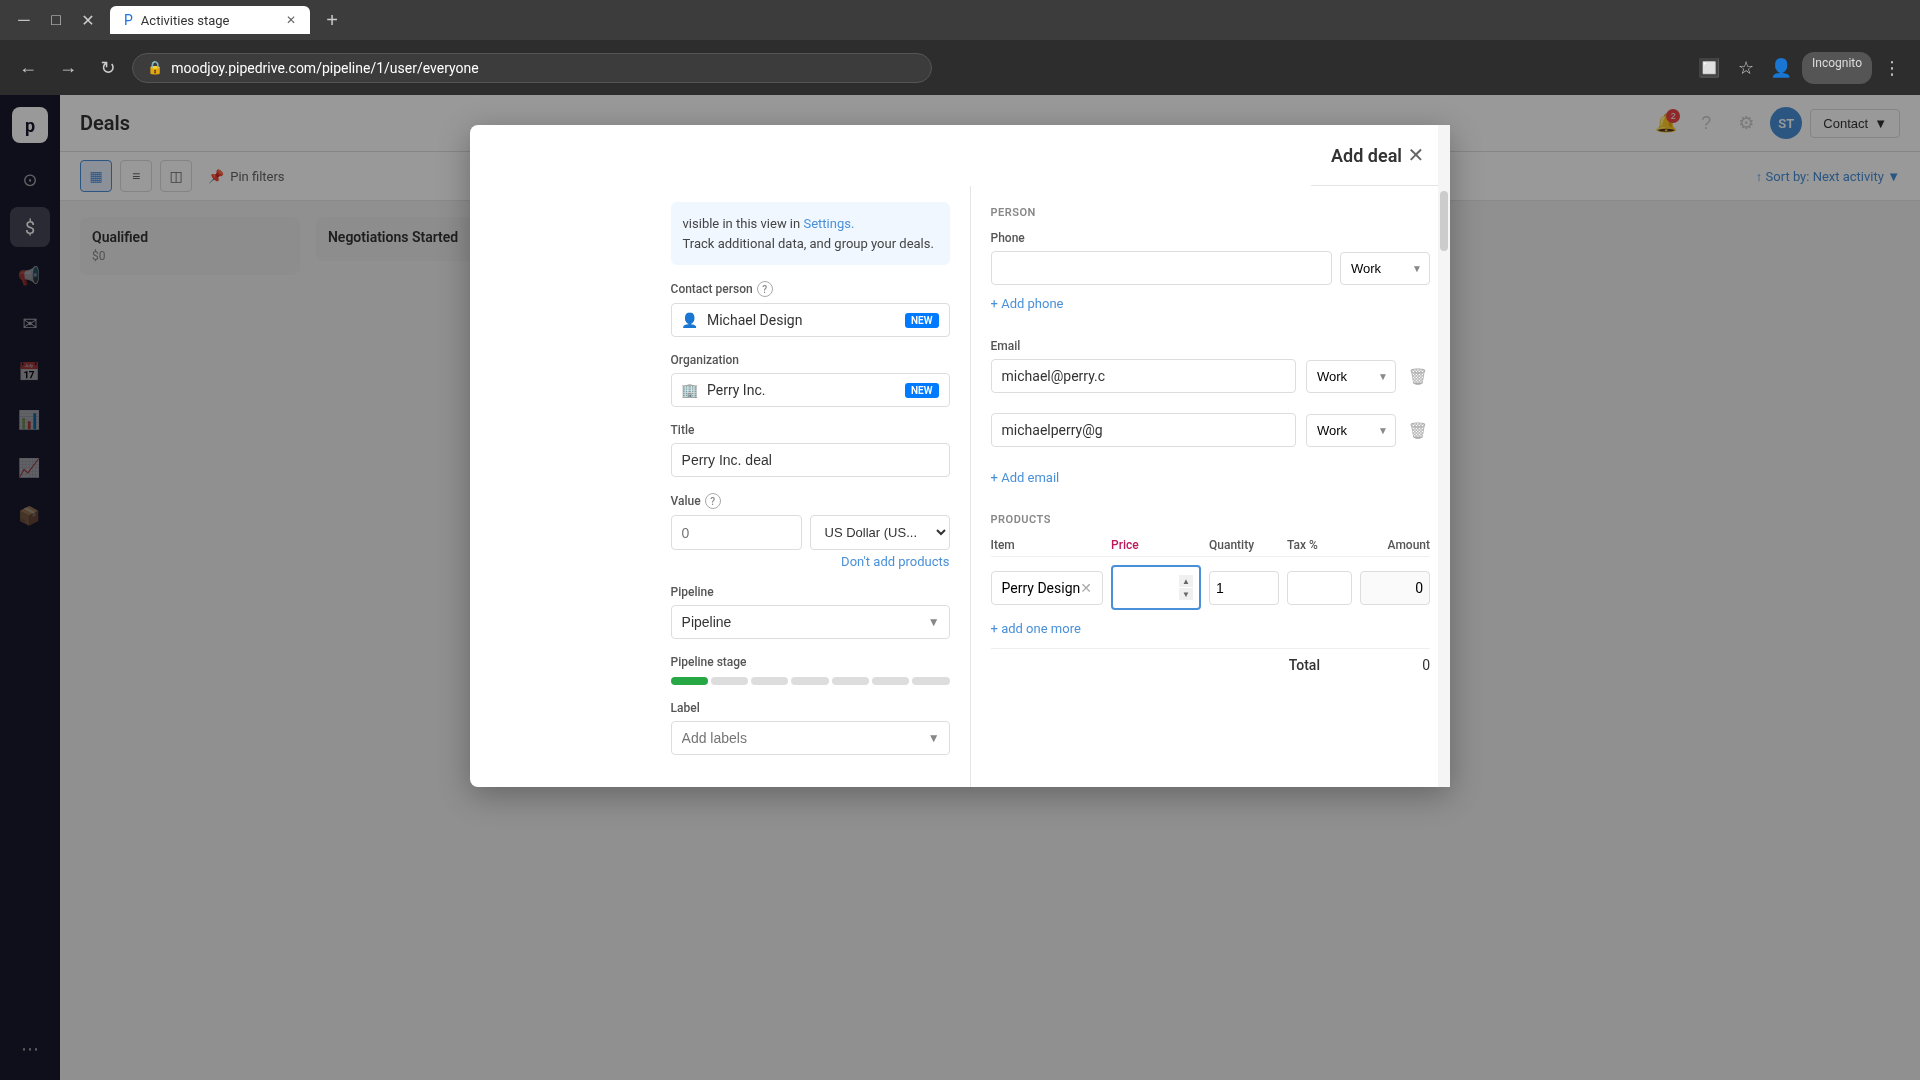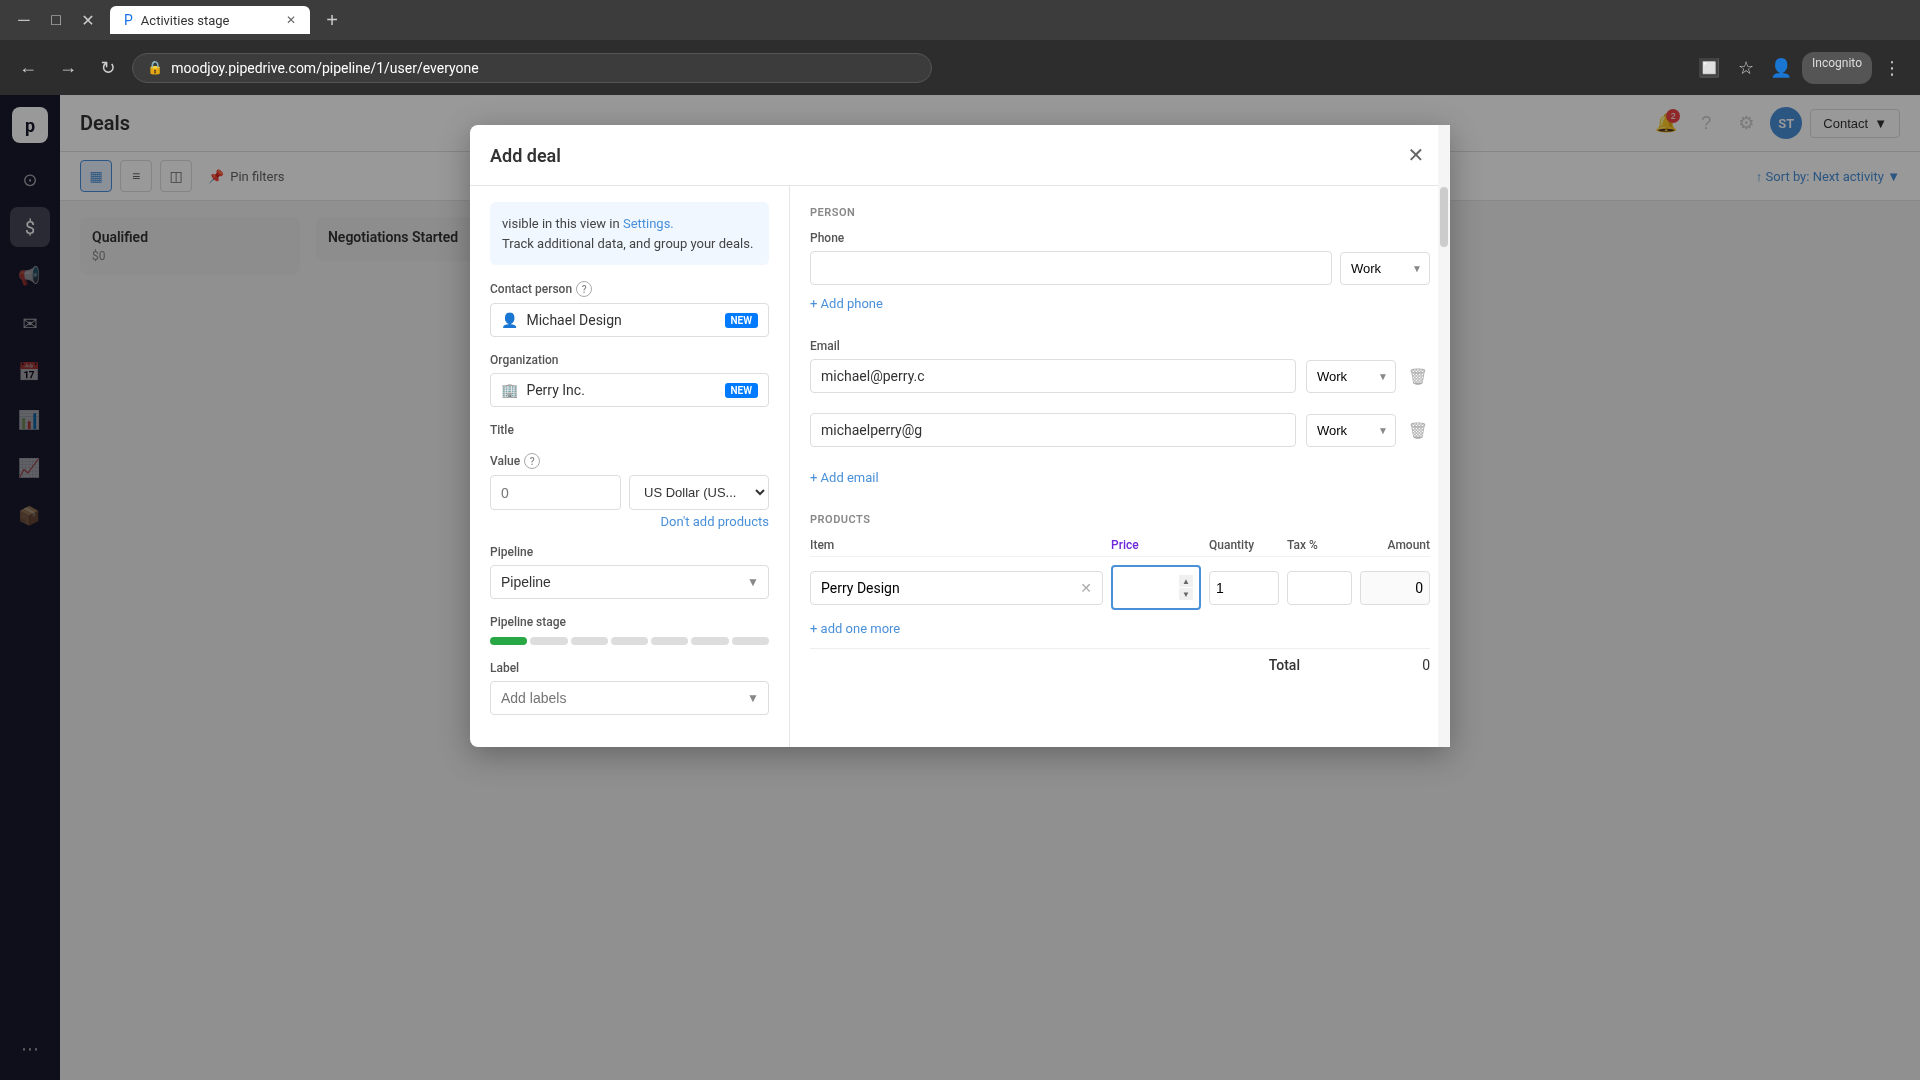--- a/index.html
+++ b/index.html
@@ -207,20 +207,21 @@
       left: 50%;
       transform: translateX(-50%);
       width: 980px;
       max-height: 820px;
       background: #fff;
       border-radius: 8px;
       box-shadow: 0 8px 32px rgba(0,0,0,0.3);
       z-index: 200;
       display: flex;
       flex-direction: column;
+      align-items: flex-end;
     }
     .modal-header {
       padding: 16px 20px;
       border-bottom: 1px solid #e5e5e5;
       display: flex;
       align-items: center;
       justify-content: space-between;
       flex-shrink: 0;
     }
     .modal-title { font-size: 18px; font-weight: 600; color: #333; }
@@ -451,21 +452,21 @@
     
     .products-header-row {
       display: flex;
       align-items: center;
       gap: 8px;
       margin-bottom: 8px;
       padding: 0 0 4px 0;
       border-bottom: 1px solid #f0f0f0;
     }
     .col-item { flex: 1; font-size: 12px; font-weight: 500; color: #555; }
-    .col-price { width: 90px; font-size: 12px; font-weight: 500; color: #6d28d9; }
+    .col-price { width: 90px; font-size: 12px; font-weight: 500; color: #be185d; }
     .col-qty { width: 70px; font-size: 12px; font-weight: 500; color: #555; }
     .col-tax { width: 65px; font-size: 12px; font-weight: 500; color: #555; }
     .col-amount { width: 70px; font-size: 12px; font-weight: 500; color: #555; text-align: right; }
 
     .product-row {
       display: flex;
       align-items: center;
       gap: 8px;
       margin-bottom: 8px;
     }
@@ -522,21 +523,21 @@
       border: 1px solid #ddd;
       border-radius: 4px;
       font-size: 14px;
       text-align: right;
       background: #fafafa;
     }
     .total-row {
       display: flex;
       justify-content: flex-end;
       align-items: center;
-      gap: 60px;
+      gap: 40px;
       padding: 8px 0;
       border-top: 1px solid #eee;
       font-size: 14px;
       color: #333;
     }
     .total-label { font-weight: 500; }
     .total-value { min-width: 70px; text-align: right; }
 
     
     .modal-left::-webkit-scrollbar,
@@ -679,20 +680,21 @@
           <span class="contact-icon">🏢</span>
           <span class="contact-name">Perry Inc.</span>
           <span class="new-badge">NEW</span>
         </div>
       </div>
 
       <div class="field-group">
         <div class="field-label">
           <span>Title</span>
         </div>
+        <input type="text" class="input-field" value="Perry Inc. deal" style="">
       </div>
 
       <div class="field-group">
         <div class="field-label">
           <span>Value</span>
           <span class="help-icon">?</span>
         </div>
         <div class="value-row">
           <input type="text" class="input-field" style="flex: 1 1 0%;" placeholder="0">
           <select class="currency-select">

